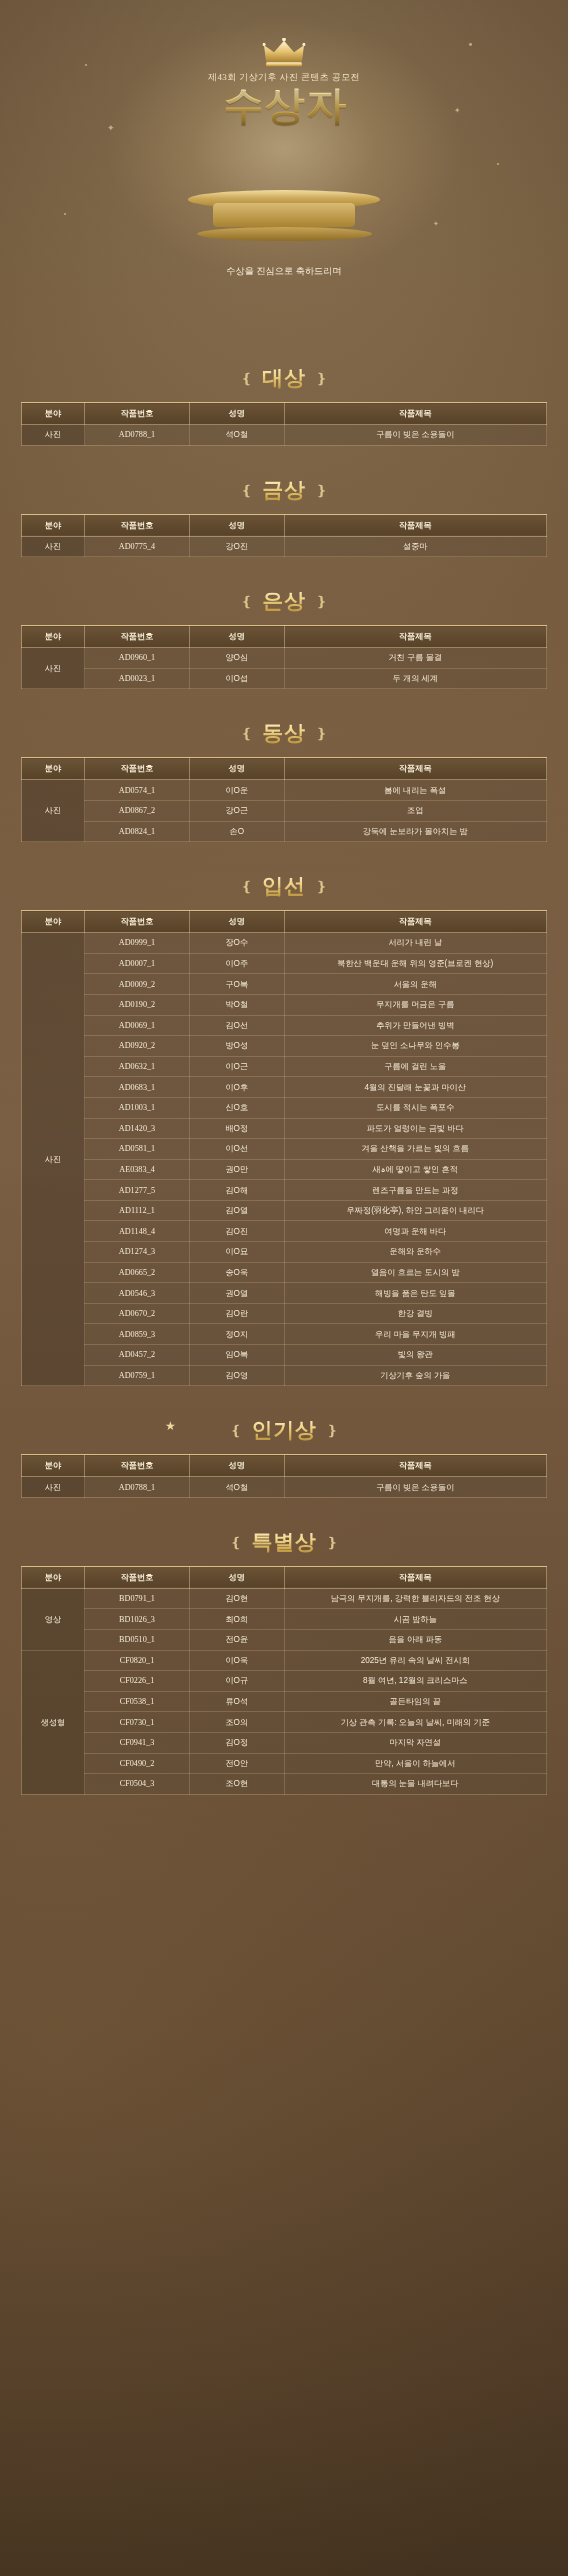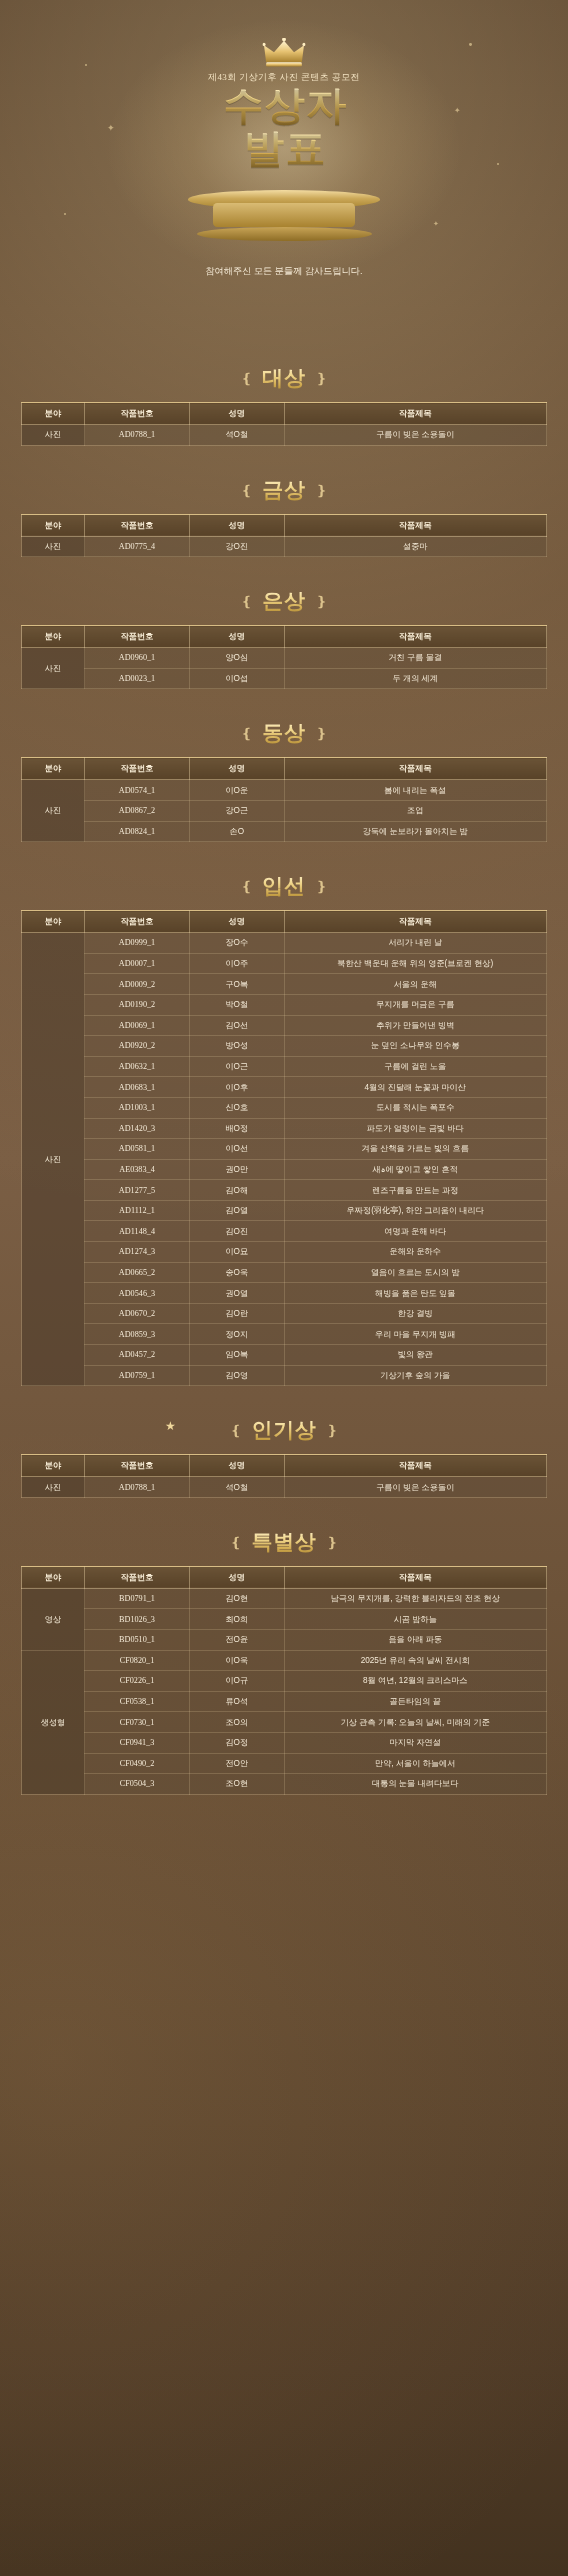--- a/index.html
+++ b/index.html
@@ -151,31 +151,30 @@
       <path d="M5 34 L2 10 L16 20 L30 4 L44 20 L58 10 L55 34 Z" fill="url(#cg)"></path>
       <rect x="5" y="34" width="50" height="6" rx="2" fill="url(#cg)"></rect>
       <circle cx="30" cy="2" r="2.6" fill="#ffeec2"></circle>
       <circle cx="2" cy="9" r="2.2" fill="#ffeec2"></circle>
       <circle cx="58" cy="9" r="2.2" fill="#ffeec2"></circle>
     </svg>
 
     <div class="hero-sub">제43회 기상기후 사진 콘텐츠 공모전</div>
     <div class="hero-title">
       <div class="line">수상자</div>
-      <div class="line">발표</div>
     </div>
 
     <div class="podium">
       <div class="top"></div>
       <div class="mid"></div>
       <div class="base"></div>
     </div>
 
     <div class="hero-msg">
-      <div>참여해주신 모든 분들께 감사드립니다.</div>
+      <div>수상을 진심으로 축하드리며</div>
     </div>
   </div>
 
   <div id="sections-root">
       <div class="section">
         <div class="sec-head pop-deco">
           <span class="brk">❴</span>
           <span class="txt">대상</span>
           <span class="brk">❵</span>
         </div>

